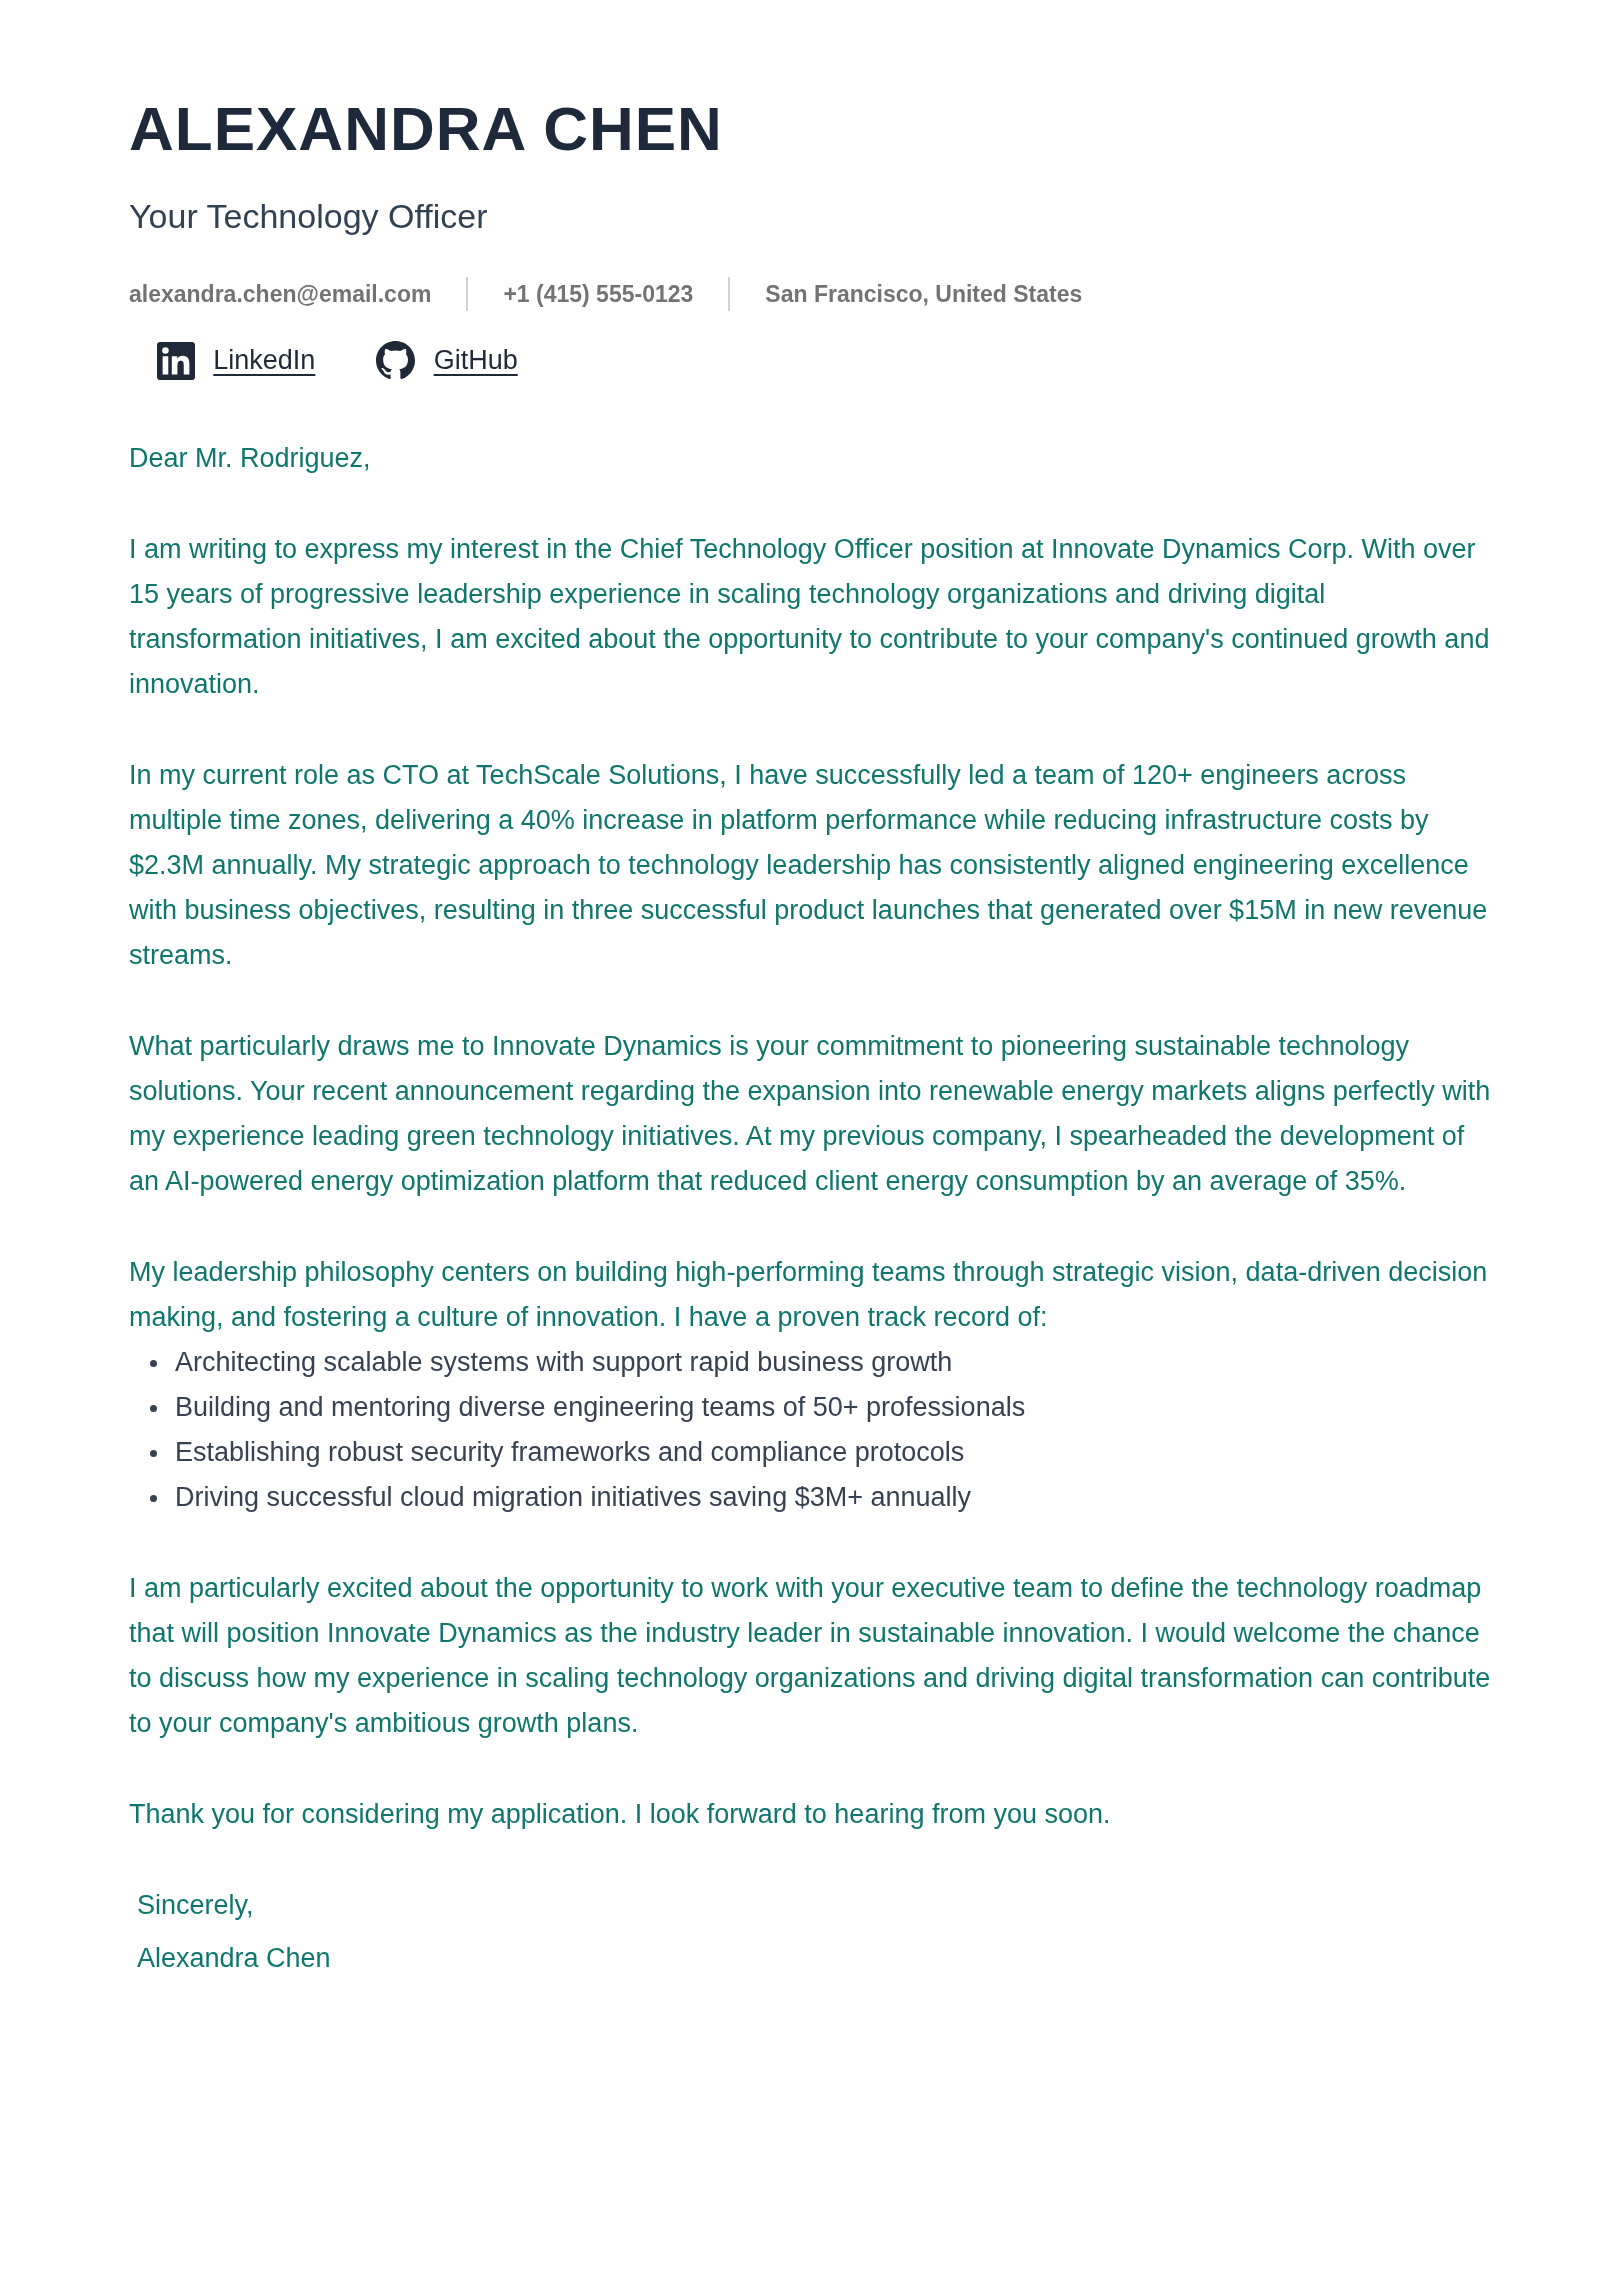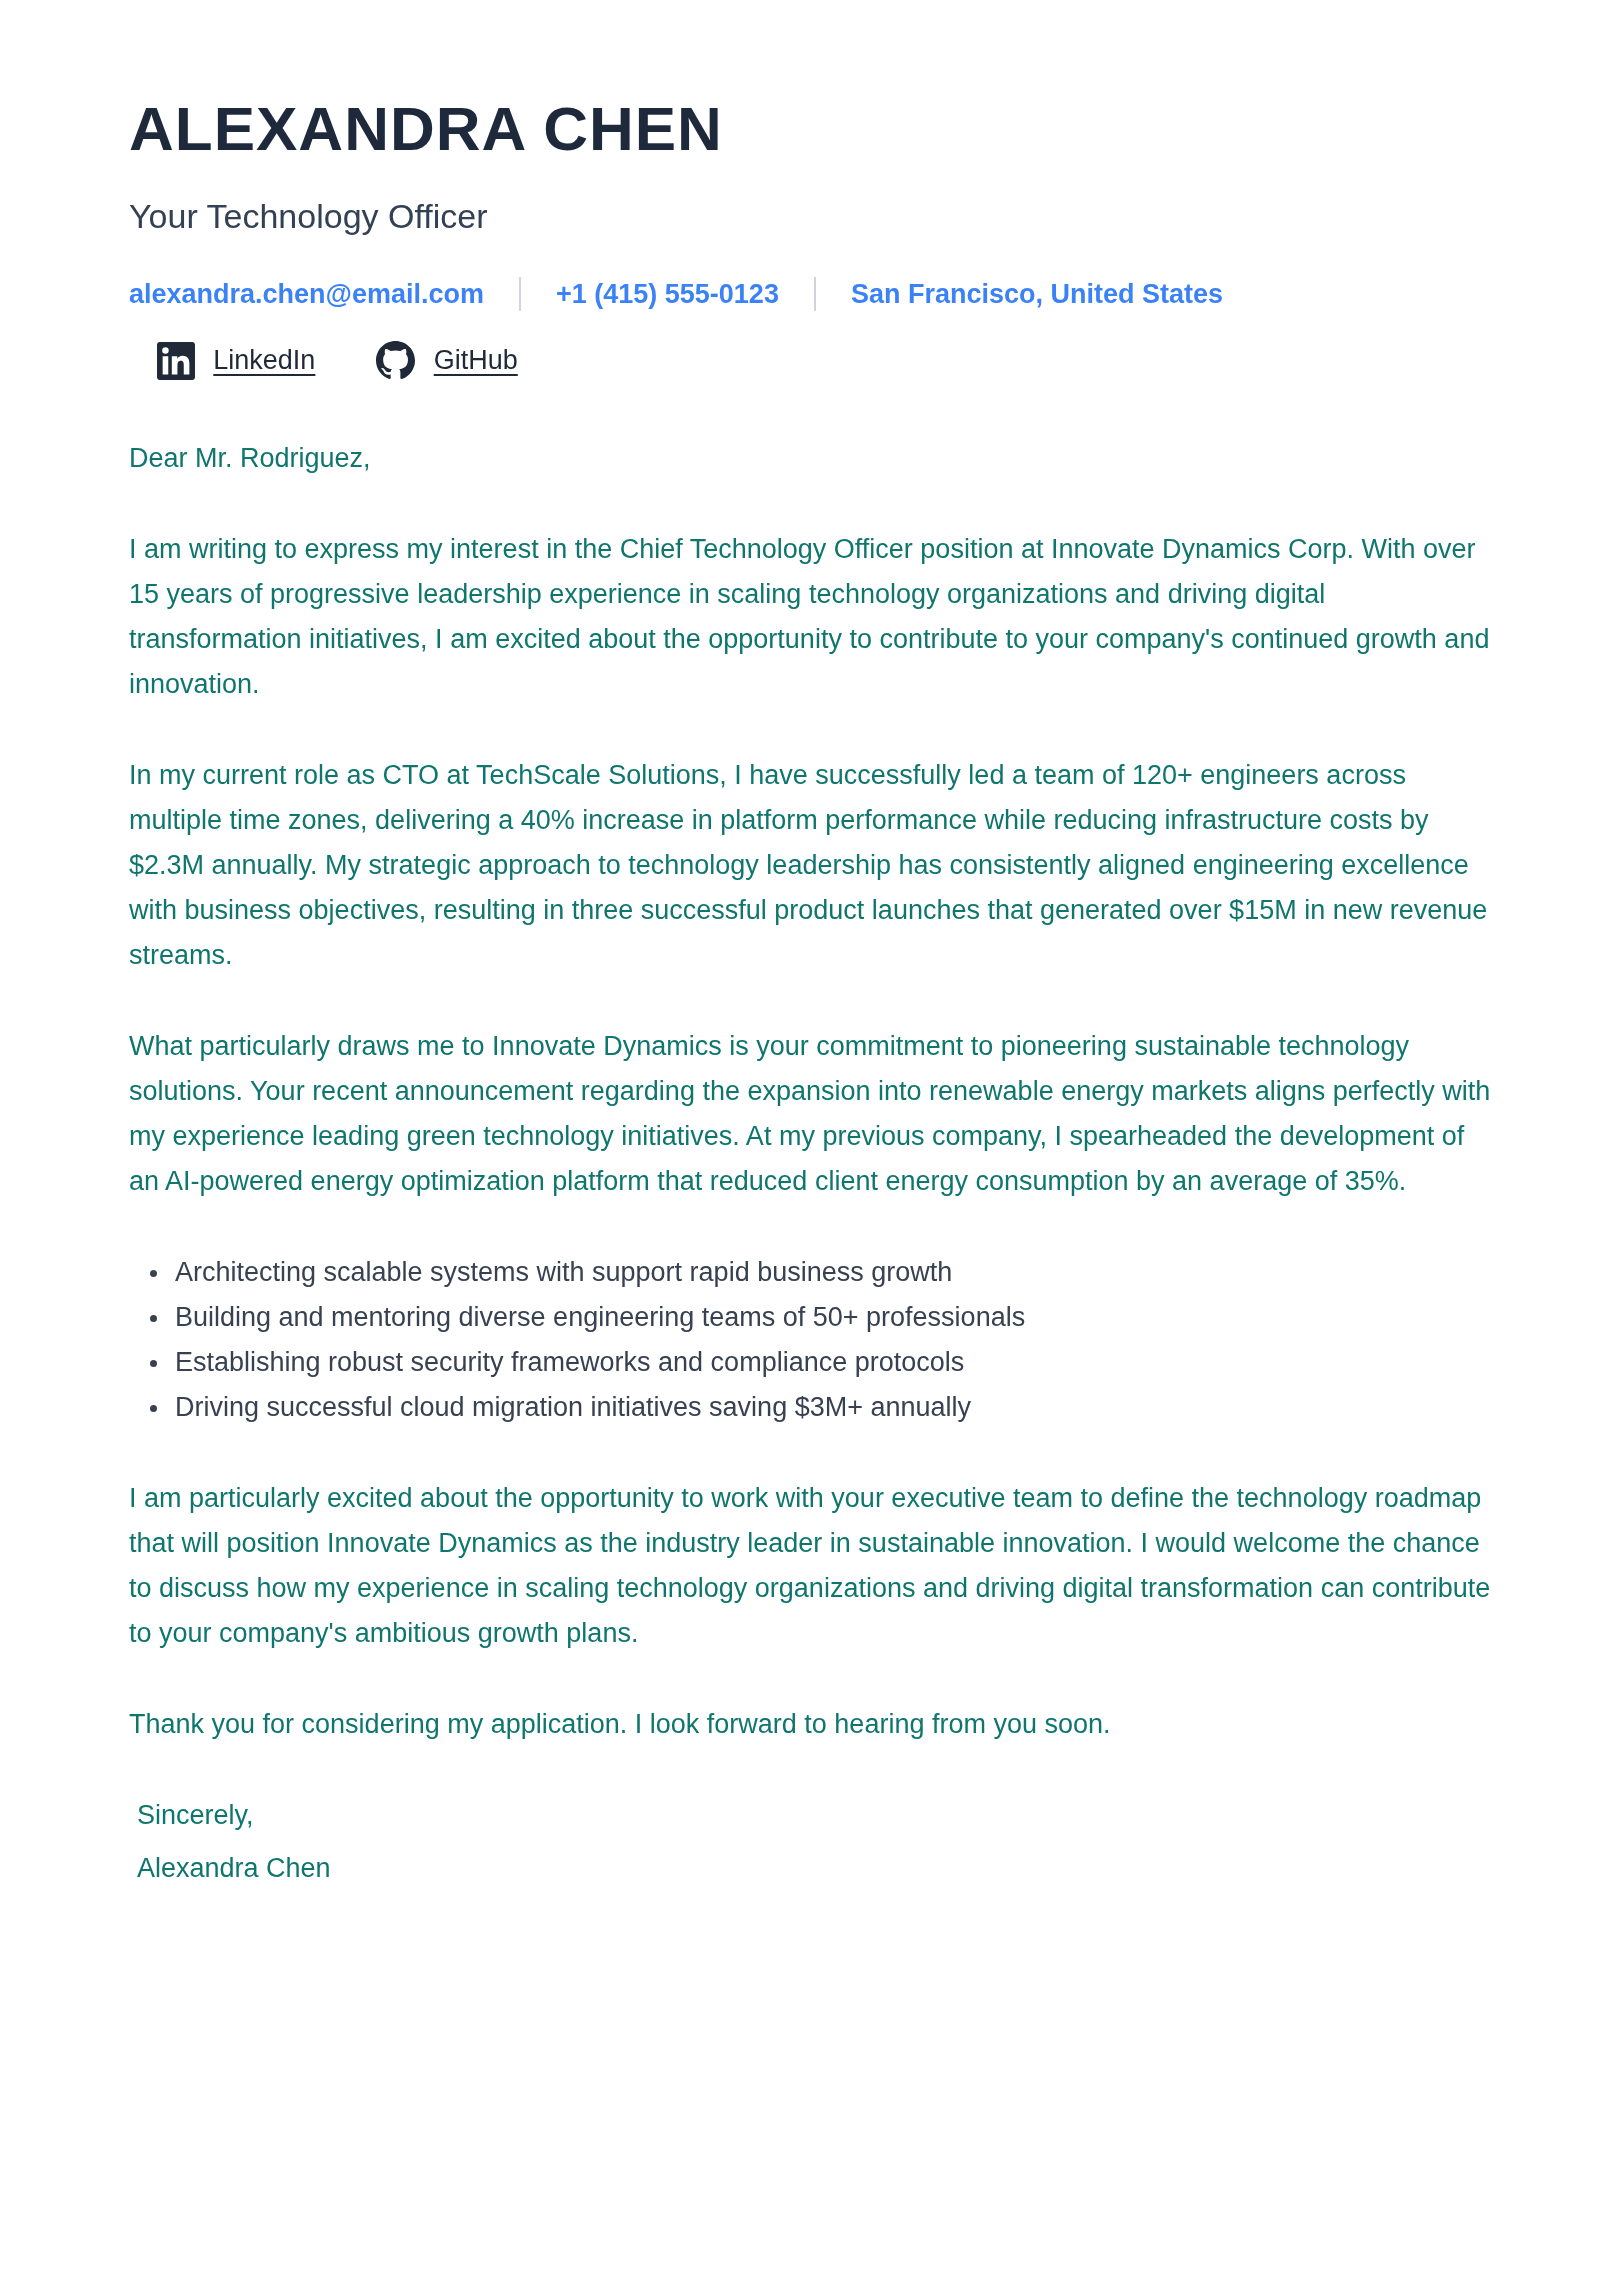--- a/index.html
+++ b/index.html
@@ -30,23 +30,23 @@
   .job-title {
     font-size: 34px;
     font-weight: 400;
     line-height: 1.15;
     color: #334155;
     margin: 0 0 41px 0;
   }
   .contact-row {
     display: flex;
     align-items: center;
-    font-size: 27px;
+    font-size: 23px;
     font-weight: 700;
-    color: #3b82f6;
+    color: #737373;
     margin: 0 0 30px 0;
     white-space: nowrap;
   }
   .vsep {
     width: 2px;
     height: 34px;
     background: #d1d5db;
     margin: 0 35px;
     flex: 0 0 auto;
   }
@@ -132,20 +132,21 @@
 
     <main class="letter">
       <p class="greeting">Dear Mr. Rodriguez,</p>
 
       <p>I am writing to express my interest in the Chief Technology Officer position at Innovate Dynamics Corp. With over 15 years of progressive leadership experience in scaling technology organizations and driving digital transformation initiatives, I am excited about the opportunity to contribute to your company's continued growth and innovation.</p>
 
       <p>In my current role as CTO at TechScale Solutions, I have successfully led a team of 120+ engineers across multiple time zones, delivering a 40% increase in platform performance while reducing infrastructure costs by $2.3M annually. My strategic approach to technology leadership has consistently aligned engineering excellence with business objectives, resulting in three successful product launches that generated over $15M in new revenue streams.</p>
 
       <p>What particularly draws me to Innovate Dynamics is your commitment to pioneering sustainable technology solutions. Your recent announcement regarding the expansion into renewable energy markets aligns perfectly with my experience leading green technology initiatives. At my previous company, I spearheaded the development of an AI-powered energy optimization platform that reduced client energy consumption by an average of 35%.</p>
 
+      <p class="tight">My leadership philosophy centers on building high-performing teams through strategic vision, data-driven decision making, and fostering a culture of innovation. I have a proven track record of:</p>
 
       <ul>
         <li>Architecting scalable systems with support rapid business growth</li>
         <li>Building and mentoring diverse engineering teams of 50+ professionals</li>
         <li>Establishing robust security frameworks and compliance protocols</li>
         <li>Driving successful cloud migration initiatives saving $3M+ annually</li>
       </ul>
 
       <p>I am particularly excited about the opportunity to work with your executive team to define the technology roadmap that will position Innovate Dynamics as the industry leader in sustainable innovation. I would welcome the chance to discuss how my experience in scaling technology organizations and driving digital transformation can contribute to your company's ambitious growth plans.</p>
 

